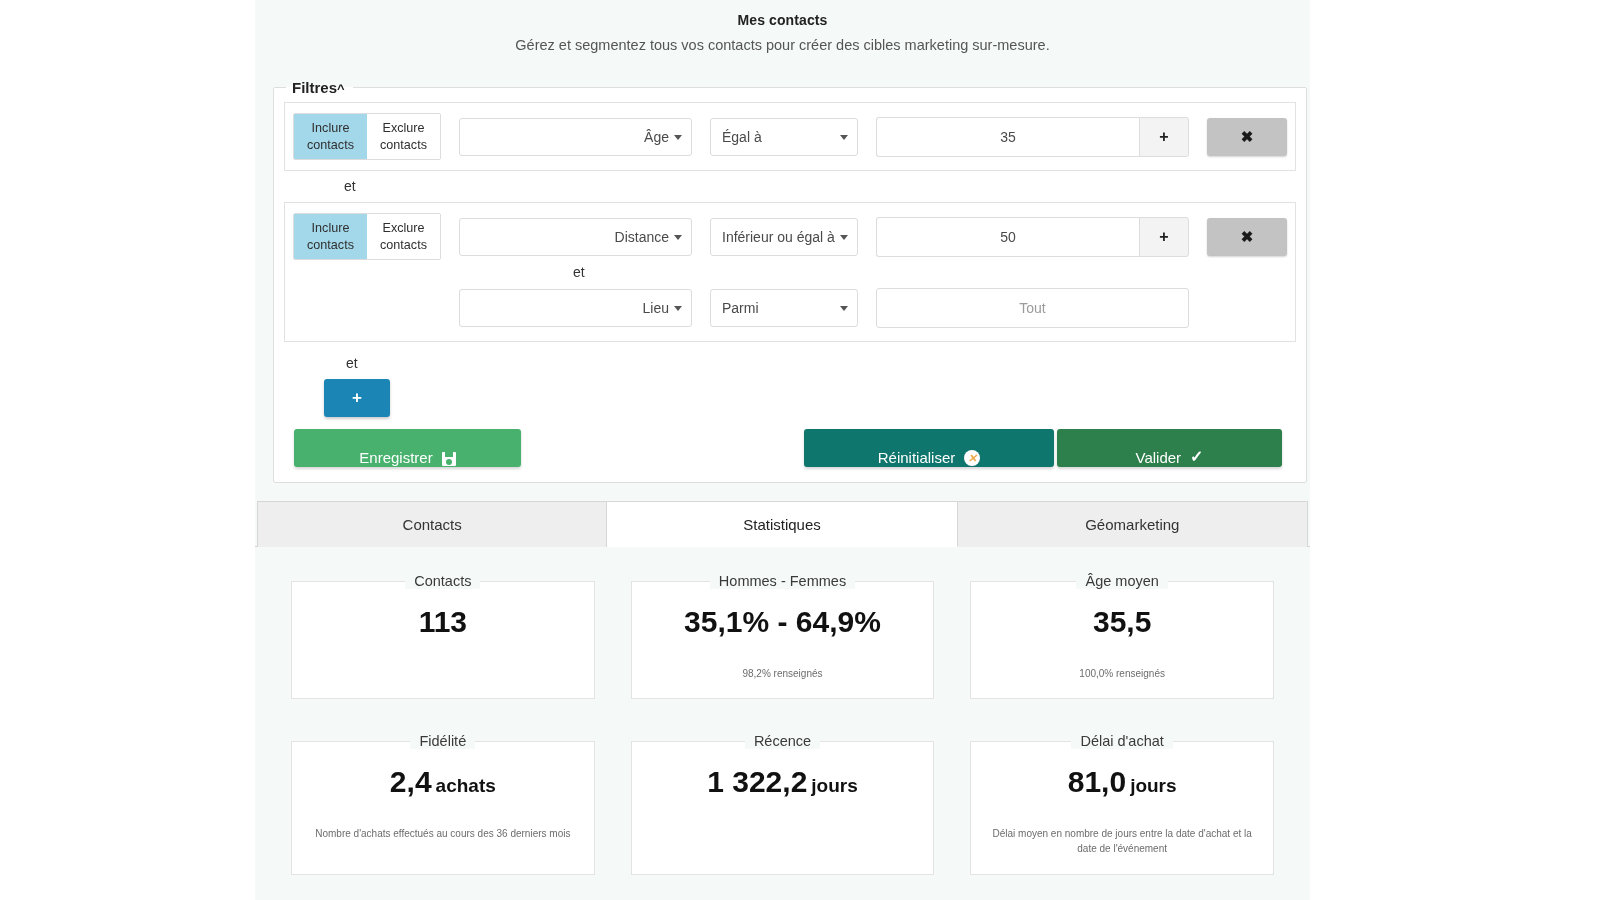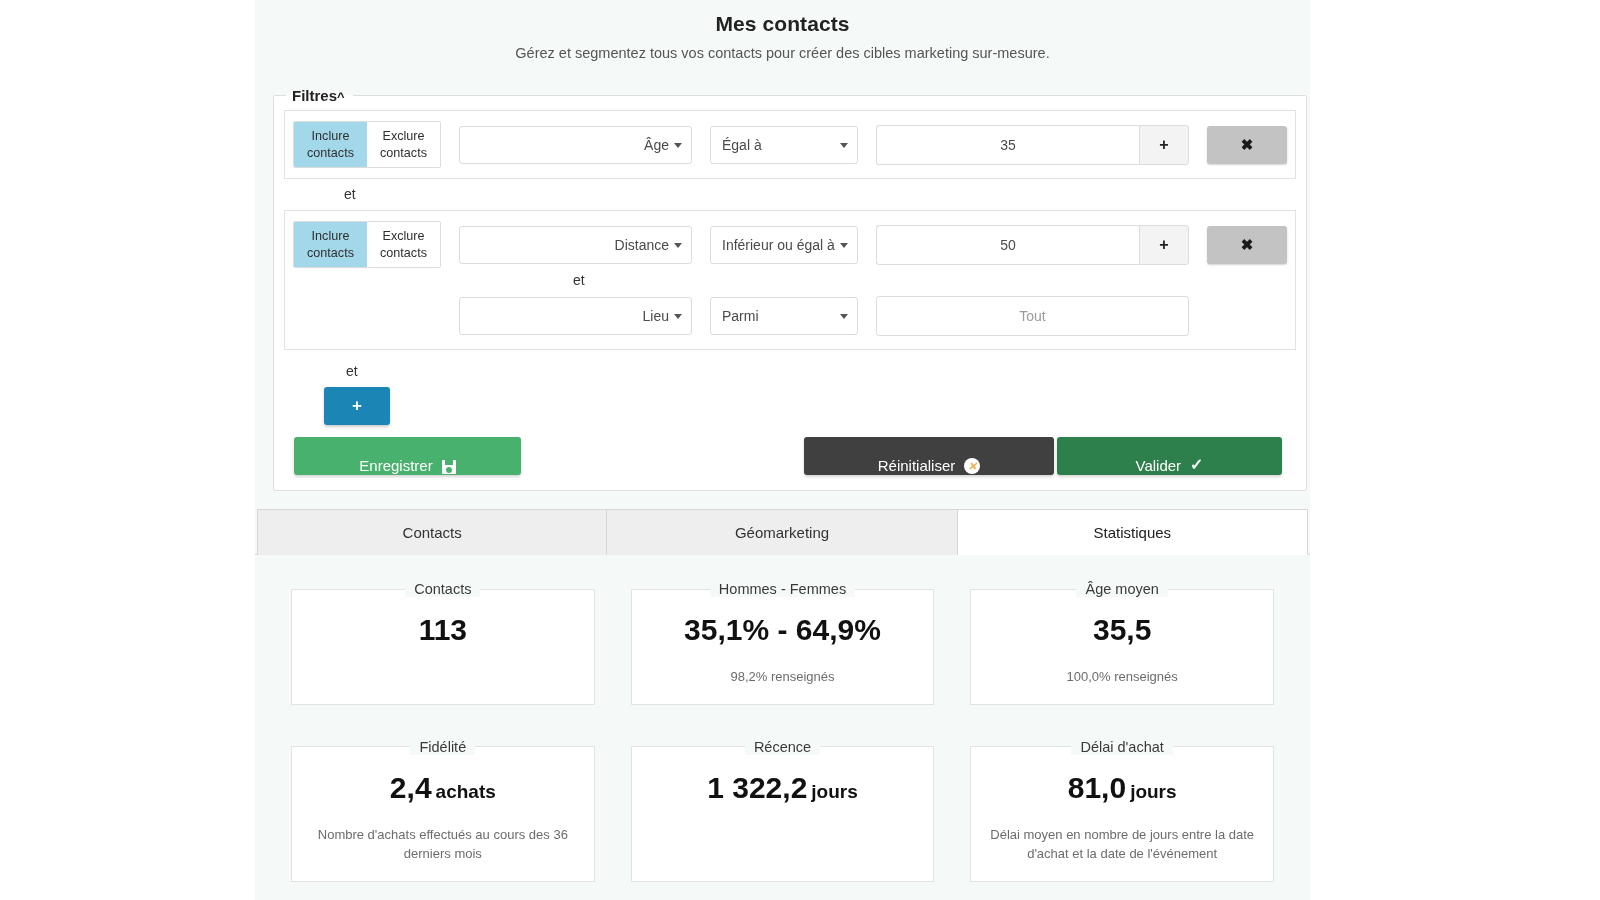--- a/index.html
+++ b/index.html
@@ -19,21 +19,21 @@
   .content-area {
     position: absolute;
     left: 255px; top: 0;
     width: 1055px; height: 900px;
     background: #f5faf8;
   }
 
   
   .page-title {
     text-align: center;
-    font-size: 21px;
+    font-size: 14px;
     font-weight: bold;
     color: #222;
     margin: 0;
     padding-top: 12px;
     letter-spacing: .1px;
   }
   .page-subtitle {
     text-align: center;
     font-size: 14.5px;
     color: #555;
@@ -240,21 +240,21 @@
     font-size: 15px;
     display: flex;
     align-items: flex-end;
     justify-content: center;
     gap: 9px;
     cursor: pointer;
     height: 38px;
     box-shadow: 0 2px 3px rgba(0,0,0,.16);
   }
   .btn-save   { background: #47b16d; width: 227px; margin-left: 5px; }
-  .btn-reset  { background: #404040; width: 250px; position: absolute; left: 520px; }
+  .btn-reset  { background: #0f766e; width: 250px; position: absolute; left: 520px; }
   .btn-valid  { background: #2d7f4b; width: 225px; position: absolute; left: 773px; }
 
   .glyph-save, .glyph-x, .glyph-check { display: inline-flex; align-items: center; }
   .icon-floppy {
     width: 14px; height: 14px;
     background: #fff;
     border-radius: 1px;
     position: relative;
     display: inline-block;
   }
@@ -343,23 +343,23 @@
     margin-top: 16px;
     line-height: 1.1;
     white-space: nowrap;
   }
   .stat-value .unit {
     font-size: 19px;
     font-weight: bold;
     margin-left: 4px;
   }
   .stat-sub {
-    font-size: 13px;
+    font-size: 10px;
     color: #6c6c6c;
-    margin-top: 21px;
+    margin-top: 28px;
     line-height: 1.5;
     max-width: 265px;
   }
   .stat-card.tall { min-height: 142px; }
 </style>
 </head>
 <body>
 
 <div id="page">
   <div class="content-area">
@@ -467,22 +467,22 @@
         </button>
         <button class="btn btn-valid">
           <span>Valider</span>
           <span class="glyph-check icon-check">✓</span>
         </button>
       </div>
     </fieldset>
 
     <div class="tabs">
       <div class="tab">Contacts</div>
+      <div class="tab active">Statistiques</div>
       <div class="tab">Géomarketing</div>
-      <div class="tab active">Statistiques</div>
     </div>
 
     <div class="stats-grid">
 
       <fieldset class="stat-card">
         <legend class="stat-legend">Contacts</legend>
         <div class="stat-value">
           <span>113</span>
         </div>
         <div class="stat-sub"></div>

